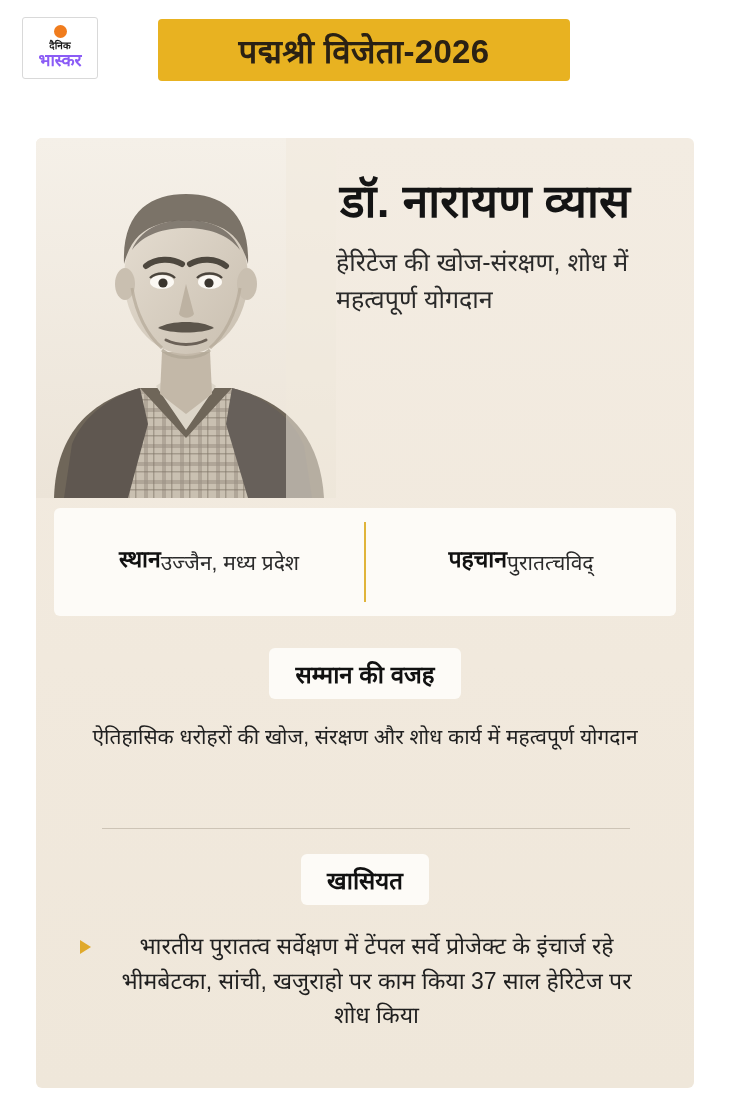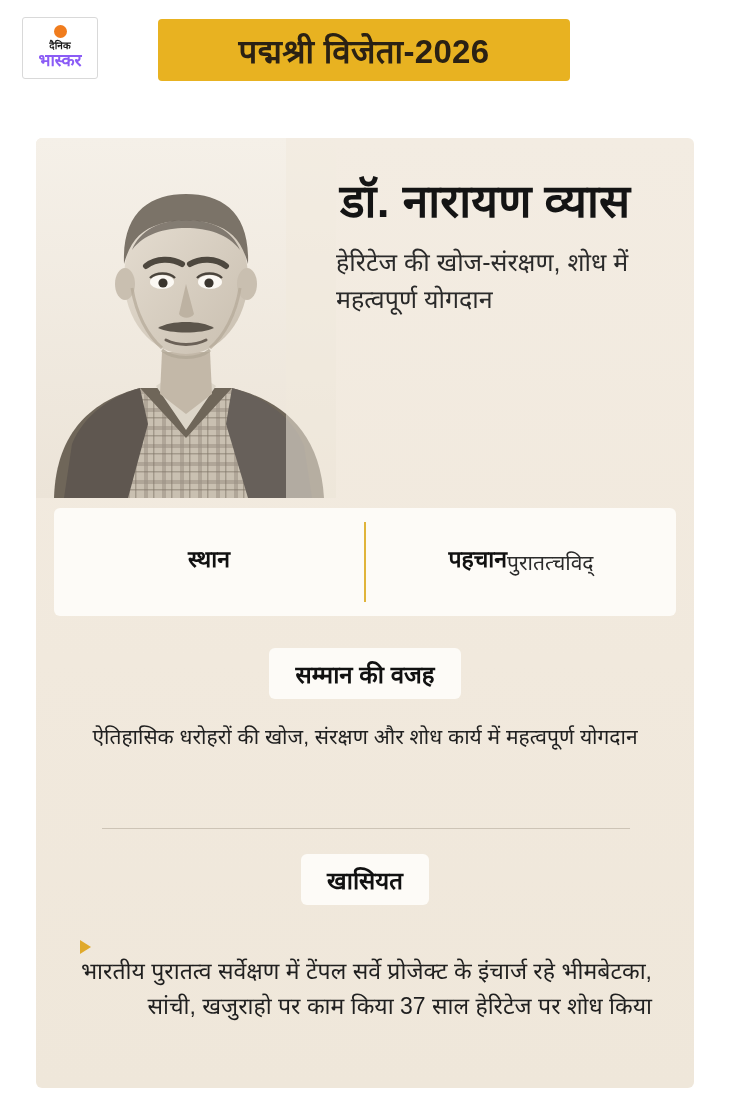--- a/index.html
+++ b/index.html
@@ -204,22 +204,21 @@
     position: absolute;
     left: 18px;
     top: 716px;
     width: 622px;
     text-align: center;
   }
   .bullet-row {
     display: flex;
     align-items: flex-start;
     margin: 24px 24px 0 26px;
-    text-align: right;
-    flex-direction: column;
+    text-align: center;
   }
   .bullet-mark {
     flex: 0 0 auto;
     margin-top: 11px;
     margin-right: 10px;
     width: 0;
     height: 0;
     border-top: 7px solid transparent;
     border-bottom: 7px solid transparent;
     border-left: 11px solid #e0a92a;
@@ -325,20 +324,21 @@
 
       <div class="hero-text">
         <h1 class="person-name">डॉ. नारायण व्यास</h1>
         <p class="person-desc">हेरिटेज की खोज-संरक्षण, शोध में महत्वपूर्ण योगदान</p>
       </div>
     </div>
 
     <div class="facts">
       <div class="fact">
         <div class="fact-label">स्थान</div>
+        <div class="fact-value">उज्जैन, मध्य प्रदेश</div>
       </div>
       <div class="fact-divider"></div>
       <div class="fact">
         <div class="fact-label">पहचान</div>
         <div class="fact-value">पुरातत्चविद्</div>
       </div>
     </div>
 
     <div class="section-reason">
       <div class="pill-wrap">

